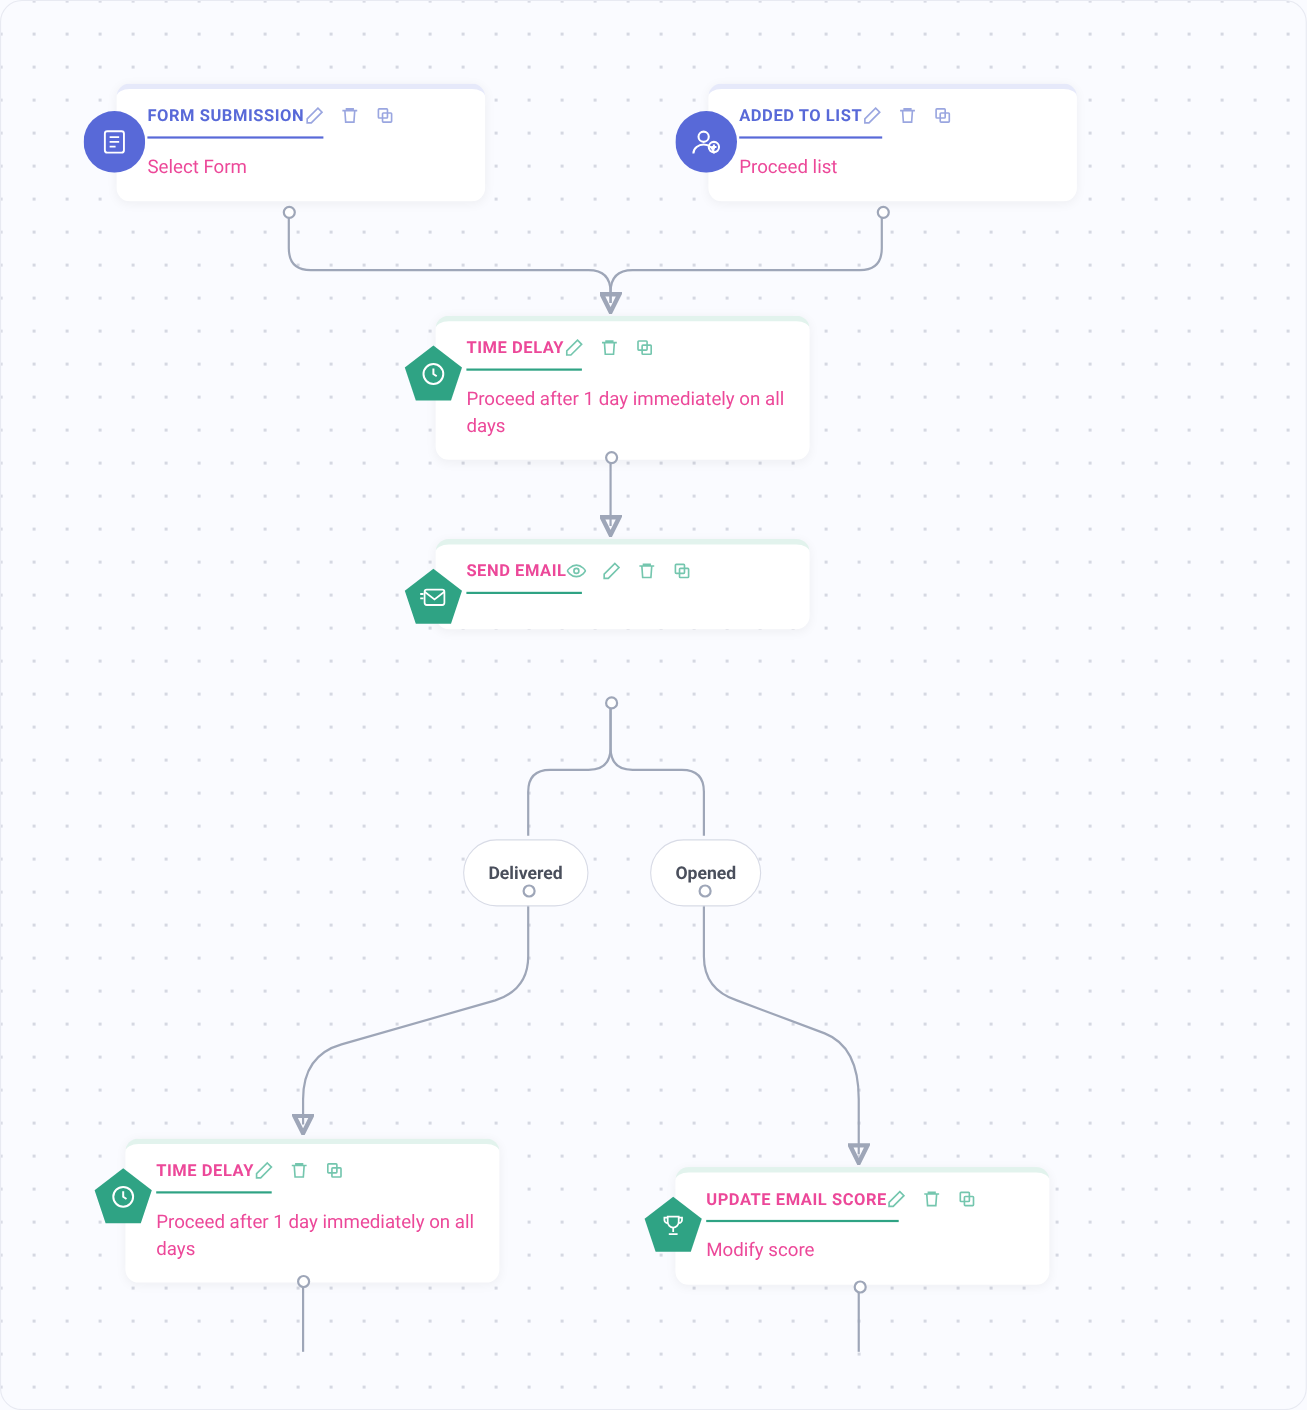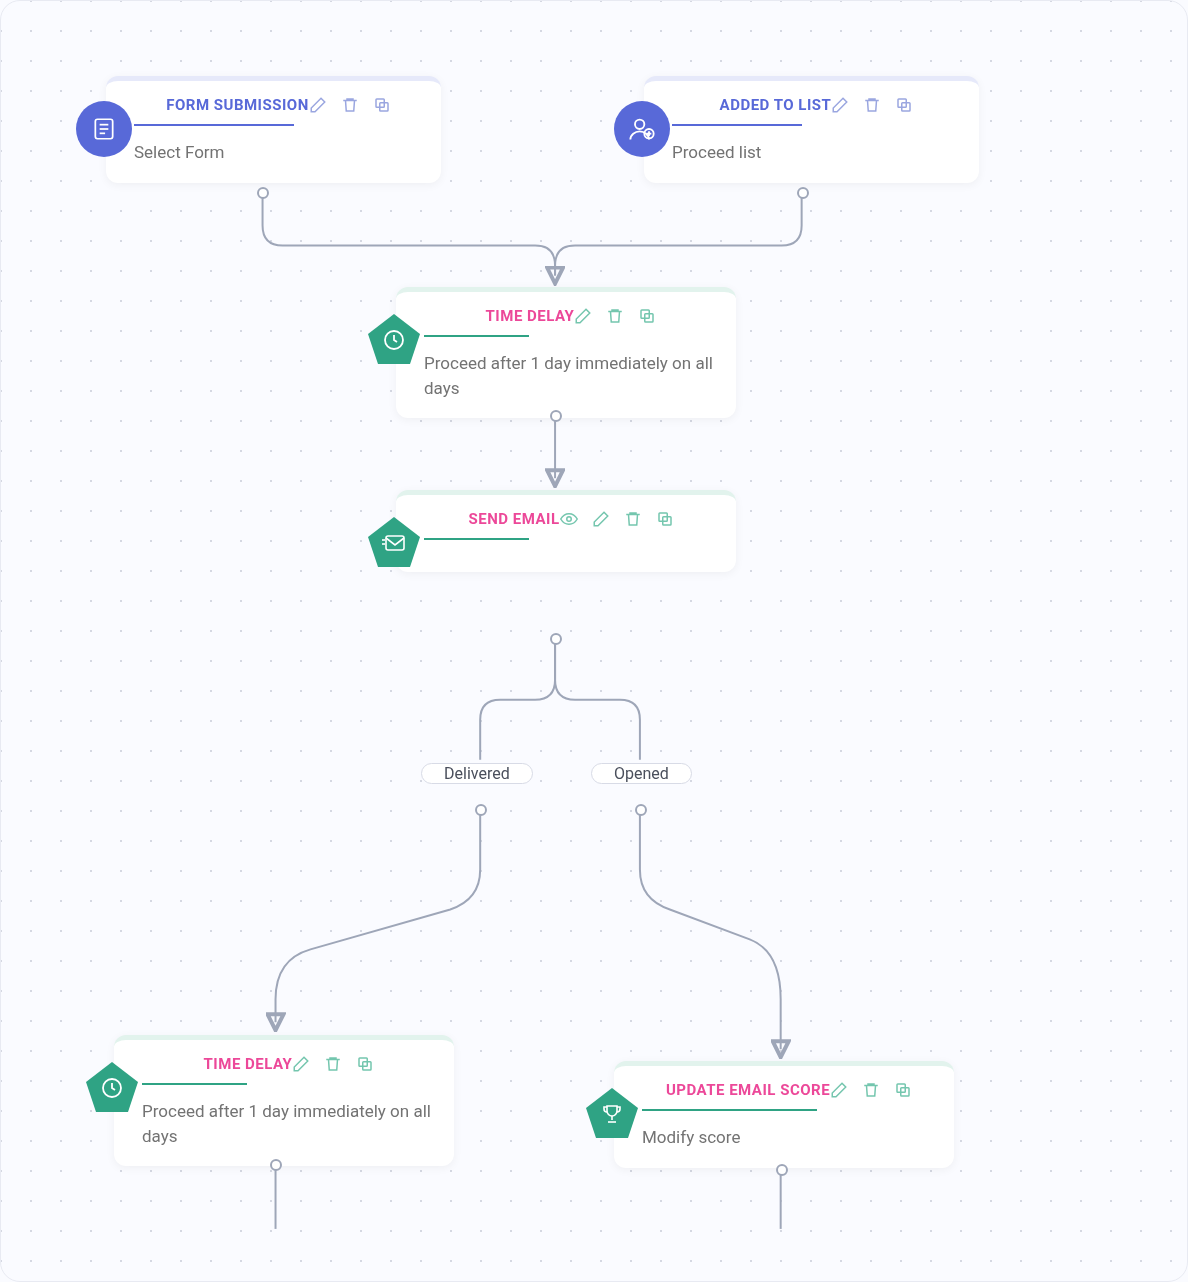--- a/index.html
+++ b/index.html
@@ -4,33 +4,33 @@
 <style>
   *{box-sizing:border-box;margin:0;padding:0}
   body{font-family:-apple-system,BlinkMacSystemFont,"Segoe UI",Roboto,sans-serif;background:#fafbff;width:1188px;height:1282px;position:relative;overflow:hidden}
   .canvas{position:absolute;inset:0;background-image:radial-gradient(circle,#d5d8e2 1.5px,transparent 1.5px);background-size:30px 30px;background-position:15px 15px;border-radius:20px;border:1px solid #e8eaf2}
   .node{position:absolute;background:#fff;border-radius:12px;box-shadow:0 2px 10px rgba(0,0,0,.05);padding:15px 18px 18px;border-top:5px solid transparent}
   .node.blue{border-top-color:#e6e9fa}
   .node.green{border-top-color:#e2f3ed}
   .badge{position:absolute;left:-30px;top:20px;width:56px;height:56px;display:flex;align-items:center;justify-content:center;color:#fff}
   .badge svg.bgshape{position:absolute;inset:0}
   .badge .glyph{position:relative;z-index:1}
-  .head{display:flex;align-items:center;justify-content:center;padding-left:10px}
+  .head{display:flex;align-items:center;justify-content:flex-start;padding-left:10px}
   .title{font-size:15px;font-weight:700;letter-spacing:.5px}
   .node.blue .title{color:#5869d8}
   .node.green .title{color:#ec4899}
   .actions{display:flex;gap:14px;align-items:center}
   .actions .ic{width:18px;height:18px;cursor:pointer;color:#9aa6e0}
   .node.green .actions .ic{color:#74c6ae}
   .divider{height:2px;margin:10px 0 14px 10px}
   .node.blue .divider{background:#5869d8}
   .node.green .divider{background:#2fa384}
-  .body{font-size:17px;color:#737373;padding-left:10px;line-height:1.45}
+  .body{font-size:17px;color:#ec4899;padding-left:10px;line-height:1.45}
   .body b{font-weight:400}
-  .chip{position:absolute;background:#fff;border:1px solid #d8dbe6;border-radius:999px;padding:0 22px;font-size:16px;font-weight:400;color:#4a4f5c}
+  .chip{position:absolute;background:#fff;border:1px solid #d8dbe6;border-radius:999px;padding:20px 22px;font-size:16px;font-weight:700;color:#4a4f5c}
   .pin{position:absolute;width:12px;height:12px;border:2px solid #9ea6b8;background:#fff;border-radius:50%}
   svg.wires{position:absolute;inset:0;pointer-events:none}
   .wires path,.wires line{stroke:#9ea6b8;stroke-width:2;fill:none}
   .arrow{fill:#9ea6b8}
 </style>
 </head>
 <body>
 
 <div class="canvas">
 

